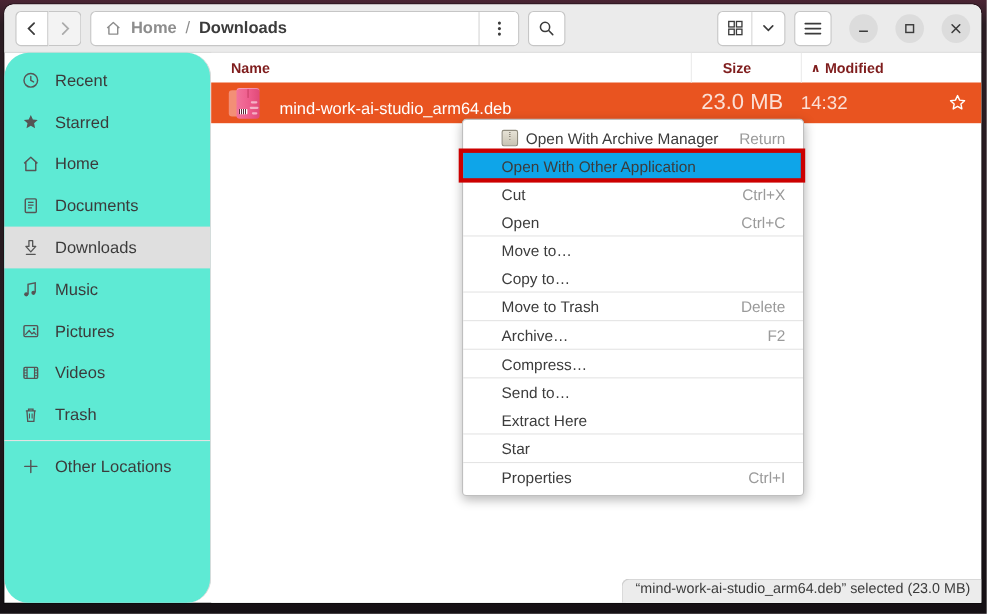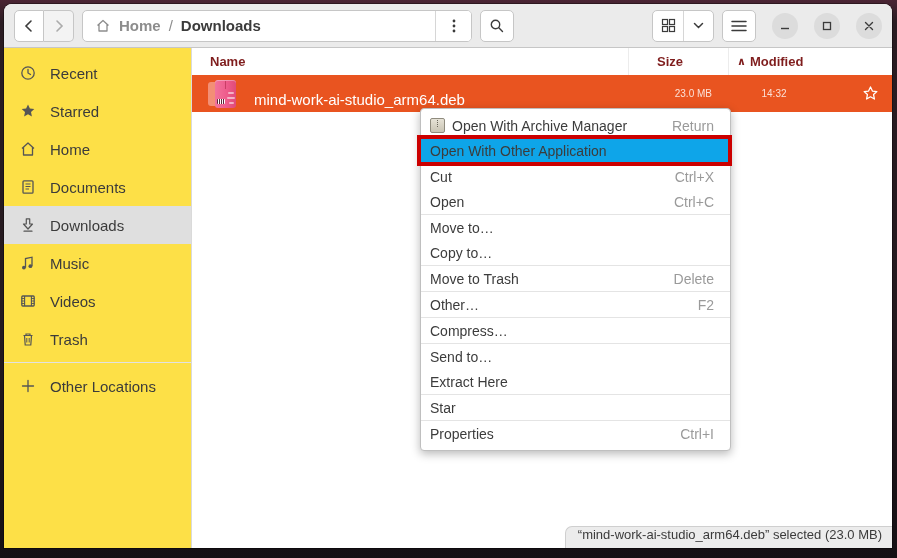--- a/index.html
+++ b/index.html
@@ -36,57 +36,57 @@
   .search-btn { width:34px; }
   .spacer { flex:1; }
   .viewgroup { display:flex; height:32px; border:1px solid #c6c6c6; border-radius:5px; background:#fff; overflow:hidden; }
   .viewgroup .seg { width:30px; display:flex; align-items:center; justify-content:center; cursor:pointer; }
   .viewgroup .seg + .seg { border-left:1px solid #d6d6d6; }
   .menu-btn { width:34px; }
   .wctrl { width:26px; height:26px; border-radius:50%; background:#dcdcdc; display:flex; align-items:center; justify-content:center; cursor:pointer; margin-left:8px; }
   
   .content { display:flex; height:calc(100% - 44px); }
   .sidebar {
-    width:188px; background:#fde047; border-right:1px solid #dadada; padding-top:6px; flex-shrink:0;
+    width:188px; background:#5eead4; border-right:1px solid #dadada; padding-top:6px; flex-shrink:0;border-radius:22px;
   }
   .side-item {
     height:38px; display:flex; align-items:center; gap:14px; padding-left:16px;
     font-size:15px; color:#3b3b3b; cursor:pointer;
   }
   .side-item.selected { background:#dfdfdf; }
   .side-sep { height:1px; background:#e2e2e2; margin:4px 0; }
   .main { flex:1; position:relative; background:#fff; }
   .col-header { display:flex; height:27px; align-items:center; color:#7f1d1d; font-size:13px; font-weight:bold; }
   .col-name { flex:1; padding-left:18px; }
   .col-size { width:100px; padding-left:28px; border-left:1px solid #ececec; height:100%; display:flex; align-items:center; }
   .col-mod  { width:120px; padding-left:8px; border-left:1px solid #ececec; height:100%; display:flex; align-items:center; gap:4px; }
   .col-star { width:44px; height:100%; }
   .sort-caret { font-size:11px; }
   .file-row { display:flex; height:37px; align-items:center; background:#E95420; color:#fff; cursor:pointer; }
   .file-name-cell { flex:1; display:flex; align-items:flex-end; gap:16px; padding-left:16px; font-size:15px; }
-  .file-size { width:100px; text-align:right; padding-right:16px; color:rgba(255,255,255,.82); font-size:10px; }
-  .file-mod { width:120px; text-align:center; padding-right:28px; color:rgba(255,255,255,.82); font-size:10px; }
+  .file-size { width:100px; text-align:right; padding-right:16px; color:rgba(255,255,255,.82); font-size:20px; }
+  .file-mod { width:120px; text-align:left; padding-right:28px; color:rgba(255,255,255,.82); font-size:17px; }
   .file-star { width:44px; display:flex; align-items:center; justify-content:center; cursor:pointer; }
   
   .deb-icon { position:relative; width:30px; height:28px; flex-shrink:0; }
   .deb-ghost { position:absolute; left:0; top:2px; width:18px; height:24px; border-radius:3px; background:rgba(255,214,224,.45); }
   .deb-box { position:absolute; left:7px; top:0; width:21px; height:28px; border-radius:3px;
     background:linear-gradient(90deg,#f2739c 0%,#ee5c8c 55%,#e04a78 100%); box-shadow:inset 0 1px 0 rgba(255,255,255,.35); }
   .deb-fold { position:absolute; left:17px; top:1px; width:1px; height:8px; background:#c93e66; }
   .deb-dash { position:absolute; height:2px; background:rgba(255,255,255,.55); border-radius:1px; }
   .deb-barcode { position:absolute; left:9px; bottom:4px; width:8px; height:5px; background:#fff; border-radius:1px;
     background-image:repeating-linear-gradient(90deg,#5a2a3a 0 1px,#fff 1px 2px); }
   
   .ctx-menu {
     position:absolute; left:416px; top:104px; width:311px; background:#fff;
     border:1px solid #bfbfbf; border-radius:4px; padding:4px 0;
     box-shadow:0 3px 10px rgba(0,0,0,.28); z-index:20;
   }
   .ctx-item {
-    height:25px; display:flex; align-items:center; padding:0 16px 0 9px;
+    height:25px; display:flex; align-items:center; padding:0 16px 0 35px;
     font-size:14px; color:#3c3c3c; cursor:pointer; position:relative;
   }
   .ctx-item .lbl { flex:1; }
   .ctx-item .accel { color:#9a9a9a; }
   .ctx-item.hover { background:#0ea5e9; }
   .ctx-sep { height:1px; background:#e4e4e4; }
   .ctx-icon { width:15px; height:15px; margin-right:7px; flex-shrink:0;
     background:linear-gradient(180deg,#e6e2d6,#c9c4b4); border:1px solid #8f8b7e; border-radius:2px; position:relative; }
   .ctx-icon:before { content:""; position:absolute; left:6px; top:1px; width:1px; height:7px;
     background:repeating-linear-gradient(180deg,#6b675c 0 1px,transparent 1px 2px); }
@@ -257,20 +257,30 @@
       </div>
       <div class="side-item">
         <span>
           <svg width="16" height="16" viewBox="0 0 16 16">
               <path d="M5.5 12.5 V3.5 L12 2.2 V11" stroke="#555" stroke-width="1.3" fill="none"></path>
               <circle cx="3.9" cy="12.6" r="1.9" fill="#555"></circle>
               <circle cx="10.4" cy="11.2" r="1.9" fill="#555"></circle>
             </svg>
         </span>
         <span>Music</span>
+      </div>
+      <div class="side-item">
+        <span>
+          <svg width="16" height="16" viewBox="0 0 16 16">
+              <rect x="1.8" y="3" width="12.4" height="10" rx="1" stroke="#555" stroke-width="1.3" fill="none"></rect>
+              <circle cx="11" cy="6" r="1.1" fill="#555"></circle>
+              <path d="M3 11.5 L6.5 7.5 L9 10.5 L10.8 9 L13 11.5" stroke="#555" stroke-width="1.1" fill="none"></path>
+            </svg>
+        </span>
+        <span>Pictures</span>
       </div>
       <div class="side-item">
         <span>
           <svg width="16" height="16" viewBox="0 0 16 16">
               <rect x="1.8" y="3" width="12.4" height="10" rx="1" stroke="#555" stroke-width="1.3" fill="none"></rect>
               <path d="M4.6 3 V13 M11.4 3 V13" stroke="#555" stroke-width="1.1"></path>
               <path d="M1.8 5.5 H4.6 M1.8 8 H4.6 M1.8 10.5 H4.6 M11.4 5.5 H14.2 M11.4 8 H14.2 M11.4 10.5 H14.2" stroke="#555" stroke-width="0.9"></path>
             </svg>
         </span>
         <span>Videos</span>
@@ -361,21 +371,21 @@
     <div class="ctx-item">
       <span class="lbl">Copy to…</span>
     </div>
     <div class="ctx-sep"></div>
     <div class="ctx-item">
       <span class="lbl">Move to Trash</span>
       <span class="accel">Delete</span>
     </div>
     <div class="ctx-sep"></div>
     <div class="ctx-item">
-      <span class="lbl">Other…</span>
+      <span class="lbl">Archive…</span>
       <span class="accel">F2</span>
     </div>
     <div class="ctx-sep"></div>
     <div class="ctx-item">
       <span class="lbl">Compress…</span>
     </div>
     <div class="ctx-sep"></div>
     <div class="ctx-item">
       <span class="lbl">Send to…</span>
     </div>

